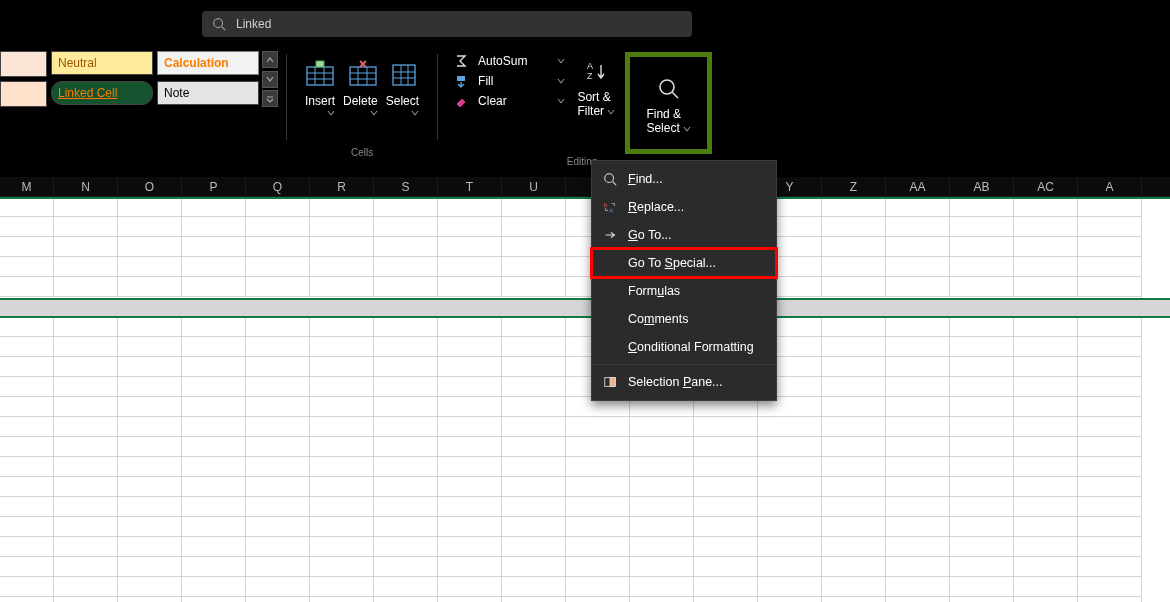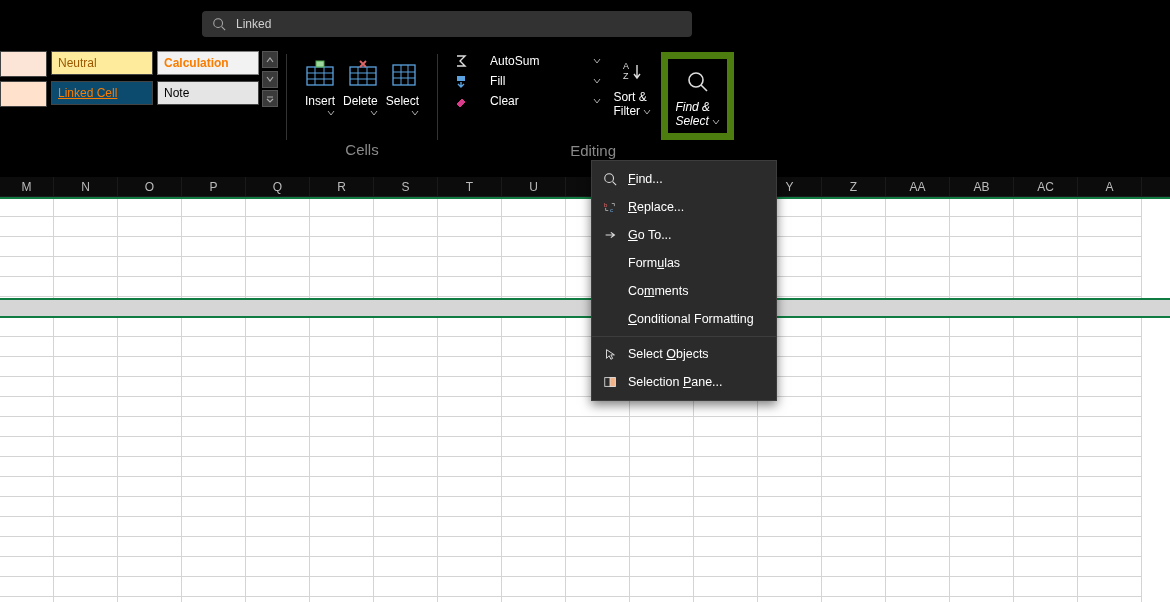--- a/index.html
+++ b/index.html
@@ -14,51 +14,51 @@
     
     .ribbon { height: 115px; background: #000; display: flex; border-bottom: 1px solid #000; }
 
     
     .styles-gallery { display: flex; flex-direction: column; gap: 4px; padding: 3px 0 0 0; position: relative; }
     .style-row { display: flex; gap: 4px; }
     .style-chip { width: 102px; height: 24px; font-size: 12px; display: flex; align-items: center; padding: 0 6px; border: 1px solid #444; }
     .chip-half-orange { width: 47px; height: 26px; background: #fce4d6; border: 1px solid #444; }
     .chip-neutral { background: #ffeb9c; color: #9c5700; }
     .chip-calc { background: #f2f2f2; color: #fa7d00; font-weight: bold; border: 1px solid #7f7f7f; }
-    .chip-linked { background: #0c4a6e; color: #fa7d00; text-decoration: underline; }
+    .chip-linked { background: #14532d; color: #fa7d00; text-decoration: underline; border-radius: 11px; }
     .chip-note { background: #e5e5e5; color: #000; }
     .gallery-spinner { width: 16px; display: flex; flex-direction: column; justify-content: space-between; margin-left: 3px; }
     .spinner-btn { height: 17px; background: #3a3a3a; border: 1px solid #555; display: flex; align-items: center; justify-content: center; cursor: pointer; }
     .spinner-btn svg { width: 8px; height: 8px; }
 
     
     .vsep { width: 1px; background: #333; margin: 6px 8px 22px 8px; }
 
     
     .ribbon-group { display: flex; flex-direction: column; align-items: center; padding: 0 6px; }
     .group-content { display: flex; flex: 1; align-items: flex-start; padding-top: 4px; }
-    .group-label { color: #8a8a8a; font-size: 15px; padding: 2px 0 4px 0; }
+    .group-label { color: #8a8a8a; font-size: 10px; padding: 2px 0 4px 0; }
 
     
     .large-btn { display: flex; flex-direction: column; align-items: flex-end; padding: 2px 4px; cursor: pointer; color: #fff; }
     .large-btn .icon-area { height: 40px; display: flex; align-items: center; justify-content: center; }
     .large-btn .lbl { font-size: 12px; color: #fff; line-height: 14px; text-align: center; }
     .large-btn .chev { margin-top: 2px; }
 
     
     .small-stack { display: flex; flex-direction: column; gap: 6px; padding-top: 2px; }
-    .small-item { display: flex; align-items: center; gap: 22px; color: #fff; font-size: 12px; cursor: pointer; padding: 0 2px; }
+    .small-item { display: flex; align-items: center; gap: 10px; color: #fff; font-size: 12px; cursor: pointer; padding: 0 2px; }
     .small-item .chev { margin-left: auto; }
     .clear-icon { color: #ff69b4; }
 
     
     .sortfilter-btn, .findselect-btn { display: flex; flex-direction: column; align-items: center; padding: 2px 4px; cursor: pointer; color: #fff; }
     .sortfilter-btn .lbl, .findselect-btn .lbl { font-size: 12px; line-height: 14px; text-align: left; }
 
-    .findselect-wrap { border: 7px solid #4d7c0f; padding: 3px; font-style: italic; }
+    .findselect-wrap { border: 5px solid #4d7c0f; padding: 12px; }
 
     .chev-down { display: inline-flex; }
     .chev-down svg { width: 8px; height: 6px; }
 
     
     .scroll-area { height: 14px; background: #000; }
 
     
     .sheet { background: #fff; position: relative; }
     .col-headers { display: flex; height: 20px; background: #0c0c0c; border-bottom: 1px solid #1a1a1a; }
@@ -748,38 +748,33 @@
     <span><u>R</u>eplace...</span>
   </div>
   <div class="menu-item">
     <span class="mi-icon">
         <svg width="14" height="14" viewBox="0 0 16 16">
           <path d="M3 8 L12 8 M9 5 L13 8 L9 11" fill="none" stroke="#ddd" stroke-width="1.4"></path>
         </svg>
       </span>
     <span><u>G</u>o To...</span>
   </div>
+  <div class="menu-item highlighted no-icon">
+    <span>Go To <u>S</u>pecial...</span>
+  </div>
   <div class="menu-item no-icon">
     <span>Form<u>u</u>las</span>
   </div>
   <div class="menu-item no-icon">
     <span>Co<u>m</u>ments</span>
   </div>
   <div class="menu-item no-icon">
     <span><u>C</u>onditional Formatting</span>
   </div>
   <div class="menu-sep"></div>
-  <div class="menu-item">
-    <span class="mi-icon">
-        <svg width="14" height="14" viewBox="0 0 16 16">
-          <path d="M4 3 L4 13 L7 10 L9 14 L11 13 L9 9 L13 9 Z" fill="none" stroke="#ddd" stroke-width="1.1"></path>
-        </svg>
-      </span>
-    <span>Select <u>O</u>bjects</span>
-  </div>
   <div class="menu-item">
     <span class="mi-icon">
         <svg width="14" height="14" viewBox="0 0 16 16">
           <rect x="2" y="3" width="12" height="10" fill="none" stroke="#ddd"></rect>
           <rect x="8" y="3" width="6" height="10" fill="#f4b183" stroke="#ddd"></rect>
         </svg>
       </span>
     <span>Selection <u>P</u>ane...</span>
   </div>
 </div>

